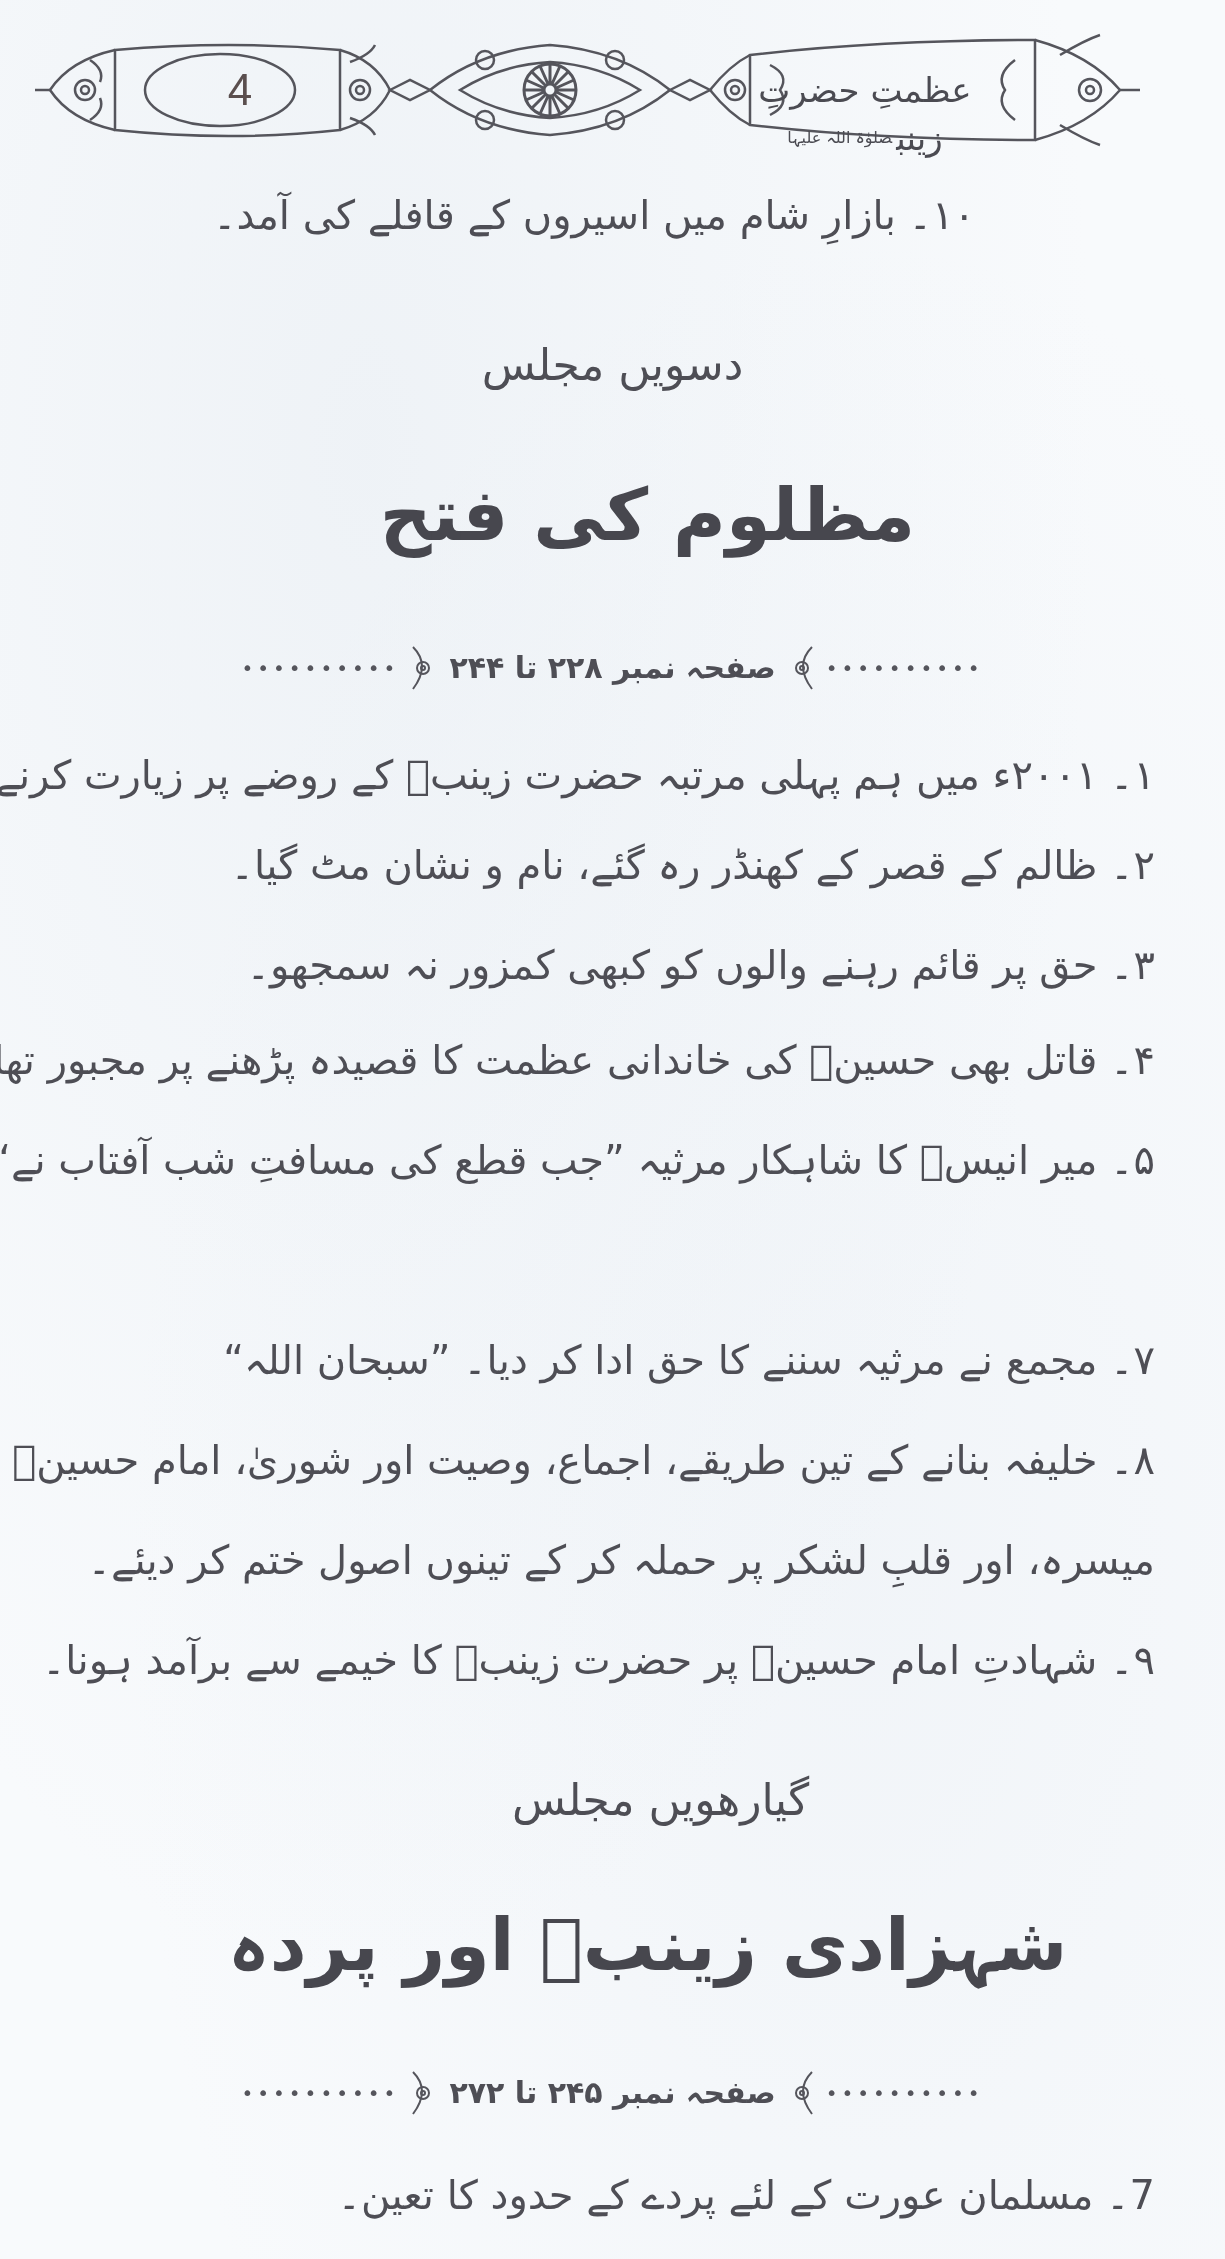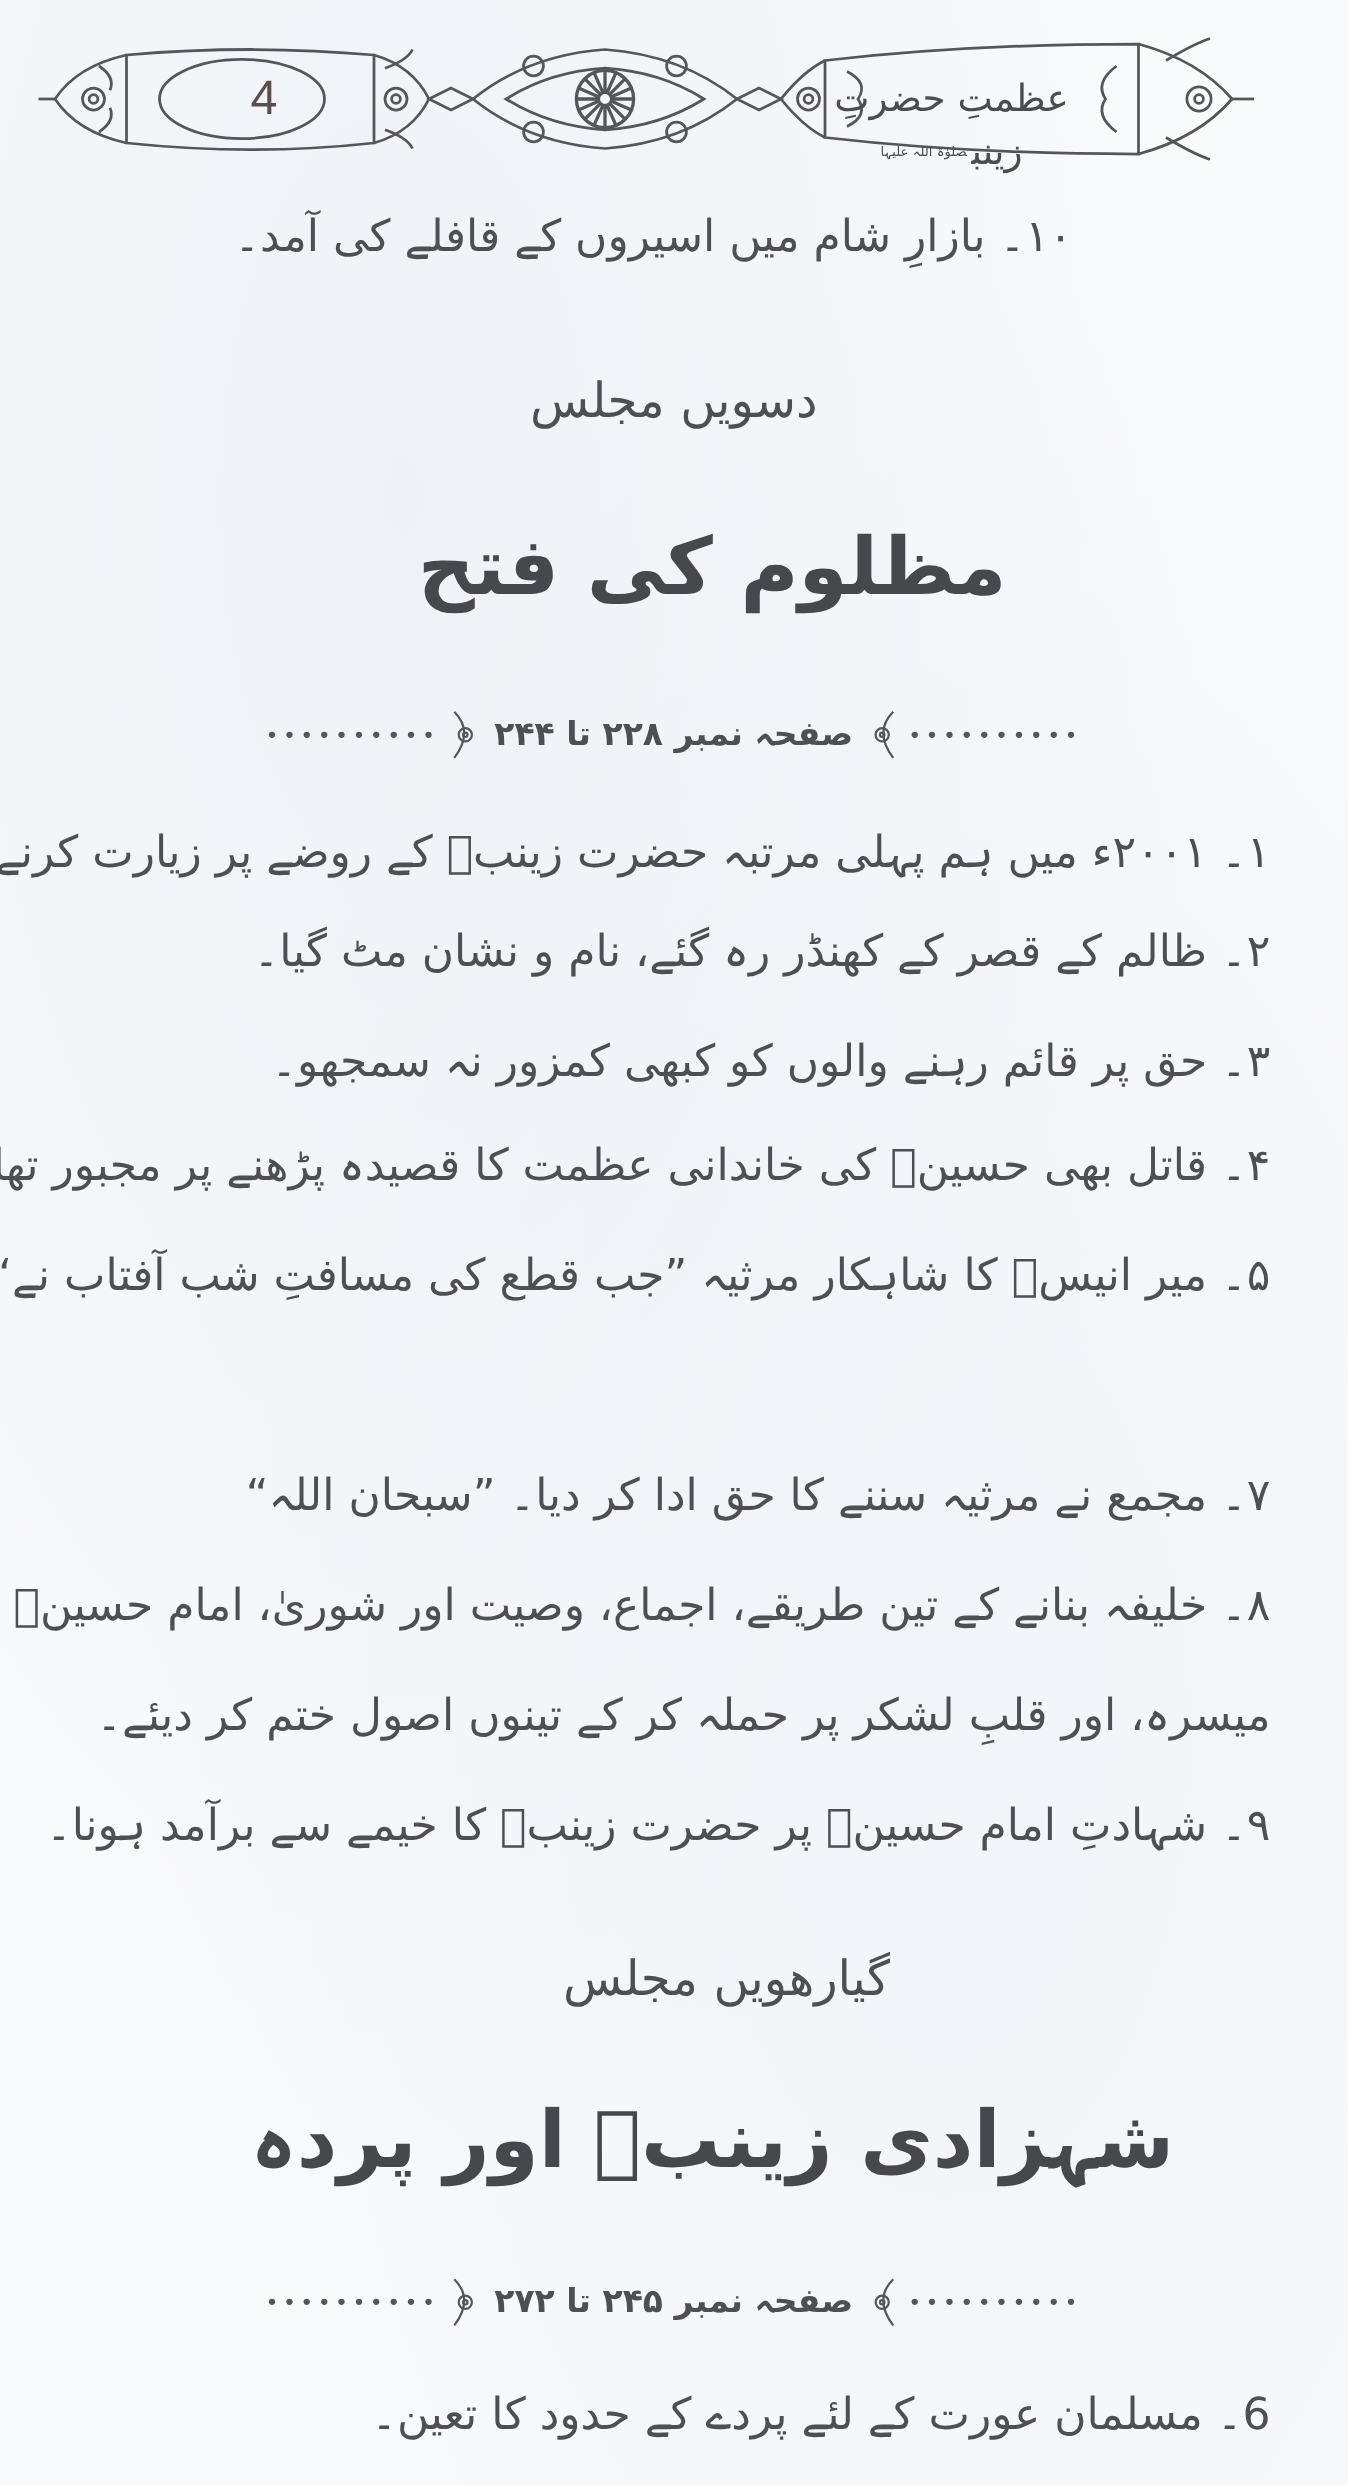--- a/index.html
+++ b/index.html
@@ -49,21 +49,21 @@
       top: 36px;
       width: 290px;
       text-align: center;
       direction: rtl;
       font-family: "DejaVu Sans", sans-serif;
       font-size: 34px;
       color: #4b4b52;
       line-height: 48px;
     }
     .running-title .honorific {
-      font-size: 12px;
+      font-size: 16px;
       vertical-align: top;
       margin-right: 4px;
     }
     .line {
       position: absolute;
       right: 70px;
       direction: rtl;
       text-align: right;
       font-family: "DejaVu Sans", sans-serif;
       font-size: 40px;
@@ -217,15 +217,15 @@
     <svg class="flourish" viewBox="0 0 32 46">
       <g fill="none" stroke="#55555c" stroke-width="2">
           <path d="M8 2 Q26 20 8 44"></path>
           <circle cx="18" cy="23" r="6"></circle>
           <circle cx="18" cy="23" r="2"></circle>
         </g>
     </svg>
     <span class="dots">••••••••••</span>
   </div>
 
-  <div class="line" style="top:2165px;">6۔ مسلمان عورت کے لئے پردے کے حدود کا تعین۔</div>
+  <div class="line" style="top:2165px;">7۔ مسلمان عورت کے لئے پردے کے حدود کا تعین۔</div>
 
 </div>
 
 </body></html>

